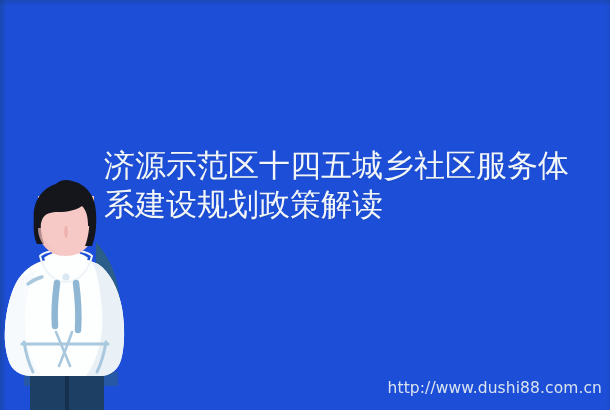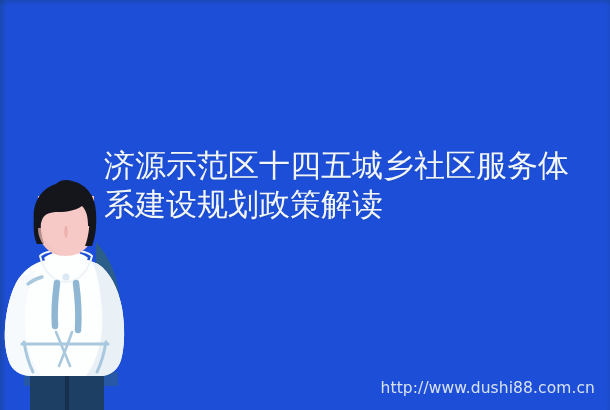--- a/index.html
+++ b/index.html
@@ -35,21 +35,21 @@
     letter-spacing:0px;
     color:#f2f6f8;
     font-weight:400;
     white-space:normal;
     text-shadow:0 1px 1px rgba(18,50,70,.18);
   }
 
   
   #watermark {
     position:absolute;
-    right:15px; bottom:13px;
+    right:8px; bottom:13px;
     font-size:15.5px;
     line-height:17px;
     color:#e3ebf0;
     letter-spacing:.1px;
     opacity:.95;
     font-family:"DejaVu Sans","Liberation Sans",sans-serif;
   }
 
   
   #figure {

